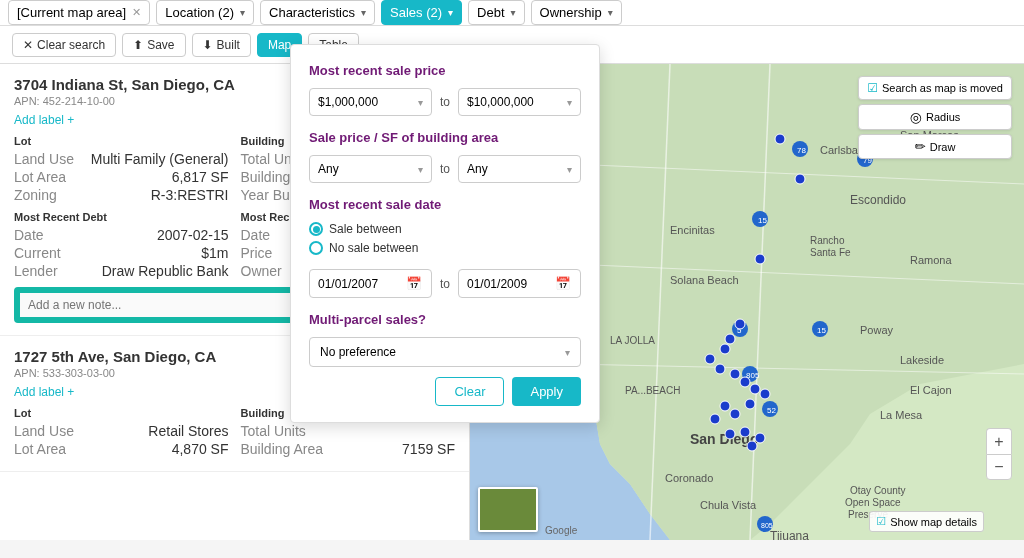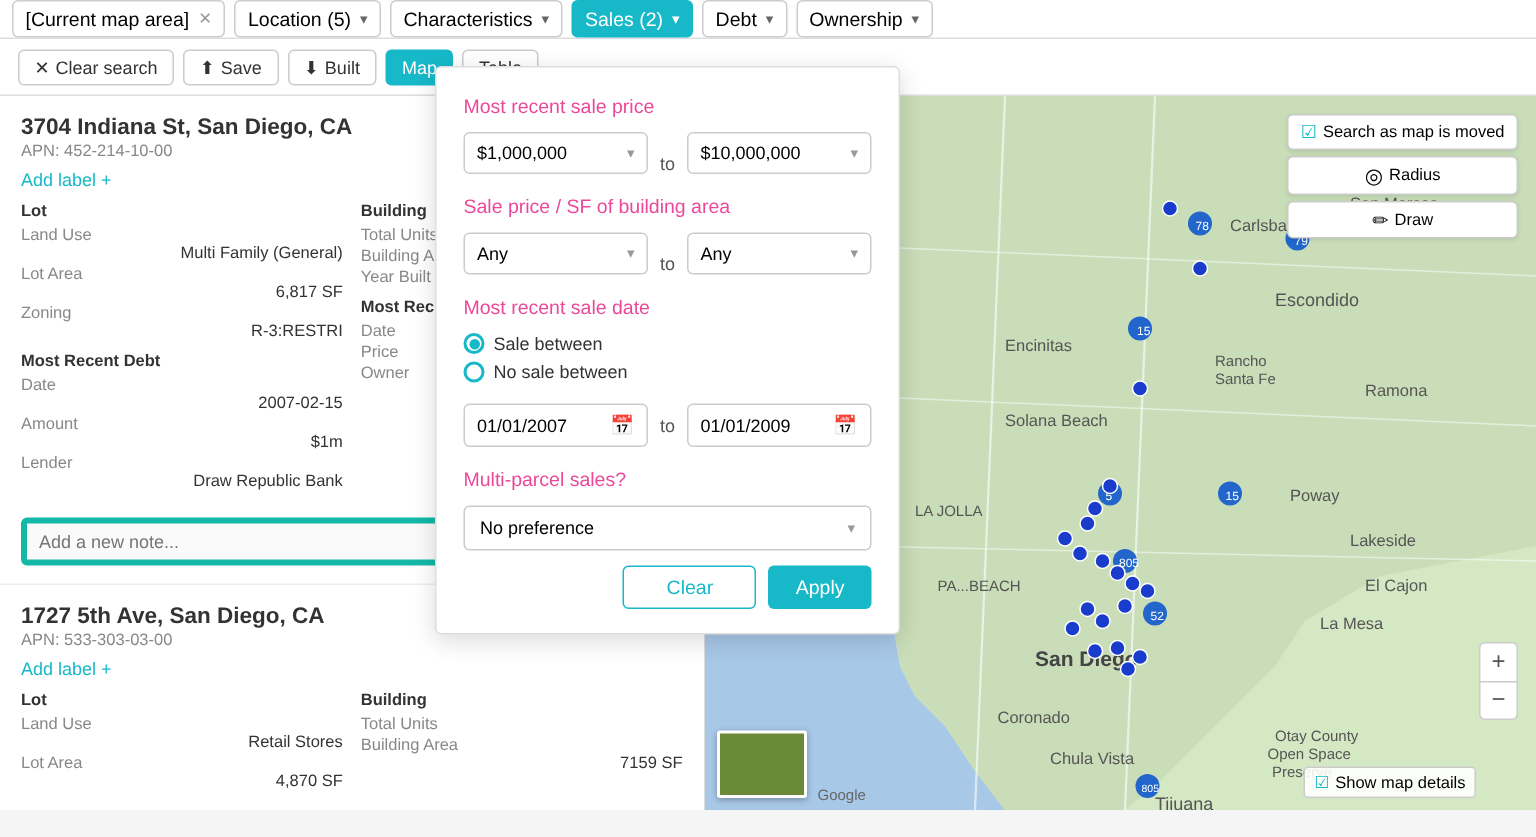--- a/index.html
+++ b/index.html
@@ -128,33 +128,32 @@
       font-weight: bold;
       color: #333;
       font-size: 11px;
       margin-bottom: 4px;
     }
     .prop-row {
       display: flex;
       justify-content: space-between;
       color: #555;
       margin-bottom: 2px;
-      font-size: 11px;
-      flex-direction: column;
+      font-size: 14px;
     }
     .prop-row .label { color: #888; }
     .prop-row .value { color: #333; text-align: right; }
     .note-input {
       width: 100%;
-      border: 4px solid #14b8a6;
+      border: 6px solid #14b8a6;
       border-radius: 4px;
       padding: 5px 8px;
       font-size: 12px;
       color: #8b5cf6;
-      margin-top: 16px;
+      margin-top: 6px;
       background: #fafafa;
       cursor: text;
     }
 
     
     .map-container {
       flex: 1;
       position: relative;
       background: #e8f0e8;
       overflow: hidden;
@@ -174,27 +173,27 @@
       width: 310px;
       background: #fff;
       border: 1px solid #ddd;
       border-radius: 4px;
       box-shadow: 0 4px 16px rgba(0,0,0,0.15);
       z-index: 200;
       padding: 18px 18px 16px;
     }
     .dp-section-title {
       font-size: 13px;
-      font-weight: normal;
-      color: #ec4899;
+      font-weight: bold;
+      color: #701a75;
       margin-bottom: 10px;
     }
     .dp-row {
       display: flex;
-      align-items: flex-end;
+      align-items: center;
       gap: 8px;
       margin-bottom: 14px;
     }
     .dp-select {
       flex: 1;
       border: 1px solid #ccc;
       border-radius: 4px;
       padding: 6px 8px;
       font-size: 12px;
       background: #fff;
@@ -258,21 +257,21 @@
     }
     .dp-btn-row {
       display: flex;
       justify-content: flex-end;
       gap: 8px;
       margin-top: 10px;
     }
     .dp-btn-clear {
       border: 1px solid #17b8c8;
       border-radius: 4px;
-      padding: 6px 28px;
+      padding: 6px 18px;
       font-size: 13px;
       color: #17b8c8;
       background: #fff;
       cursor: pointer;
     }
     .dp-btn-apply {
       border: none;
       border-radius: 4px;
       padding: 6px 18px;
       font-size: 13px;
@@ -356,21 +355,21 @@
   </style>
 </head>
 <body>
 
 <div class="top-bar">
   <div class="filter-chip">
     <span>[Current map area]</span>
     <span class="close-x">✕</span>
   </div>
   <div class="filter-chip">
-    <span>Location (5)</span>
+    <span>Location (2)</span>
     <span class="chevron">▾</span>
   </div>
   <div class="filter-chip">
     <span>Characteristics</span>
     <span class="chevron">▾</span>
   </div>
   <div class="filter-chip active">
     <span>Sales (2)</span>
     <span class="chevron">▾</span>
   </div>
@@ -436,21 +435,21 @@
               <span class="label">Zoning</span>
               <span class="value">R-3:RESTRI</span>
             </div>
           <div style="margin-top:8px;">
             <div class="prop-section-title">Most Recent Debt</div>
             <div class="prop-row">
                 <span class="label">Date</span>
                 <span class="value">2007-02-15</span>
               </div>
             <div class="prop-row">
-                <span class="label">Amount</span>
+                <span class="label">Current</span>
                 <span class="value">$1m</span>
               </div>
             <div class="prop-row">
                 <span class="label">Lender</span>
                 <span class="value">Draw Republic Bank</span>
               </div>
           </div>
         </div>
         <div>
           <div class="prop-section-title">Building</div>

